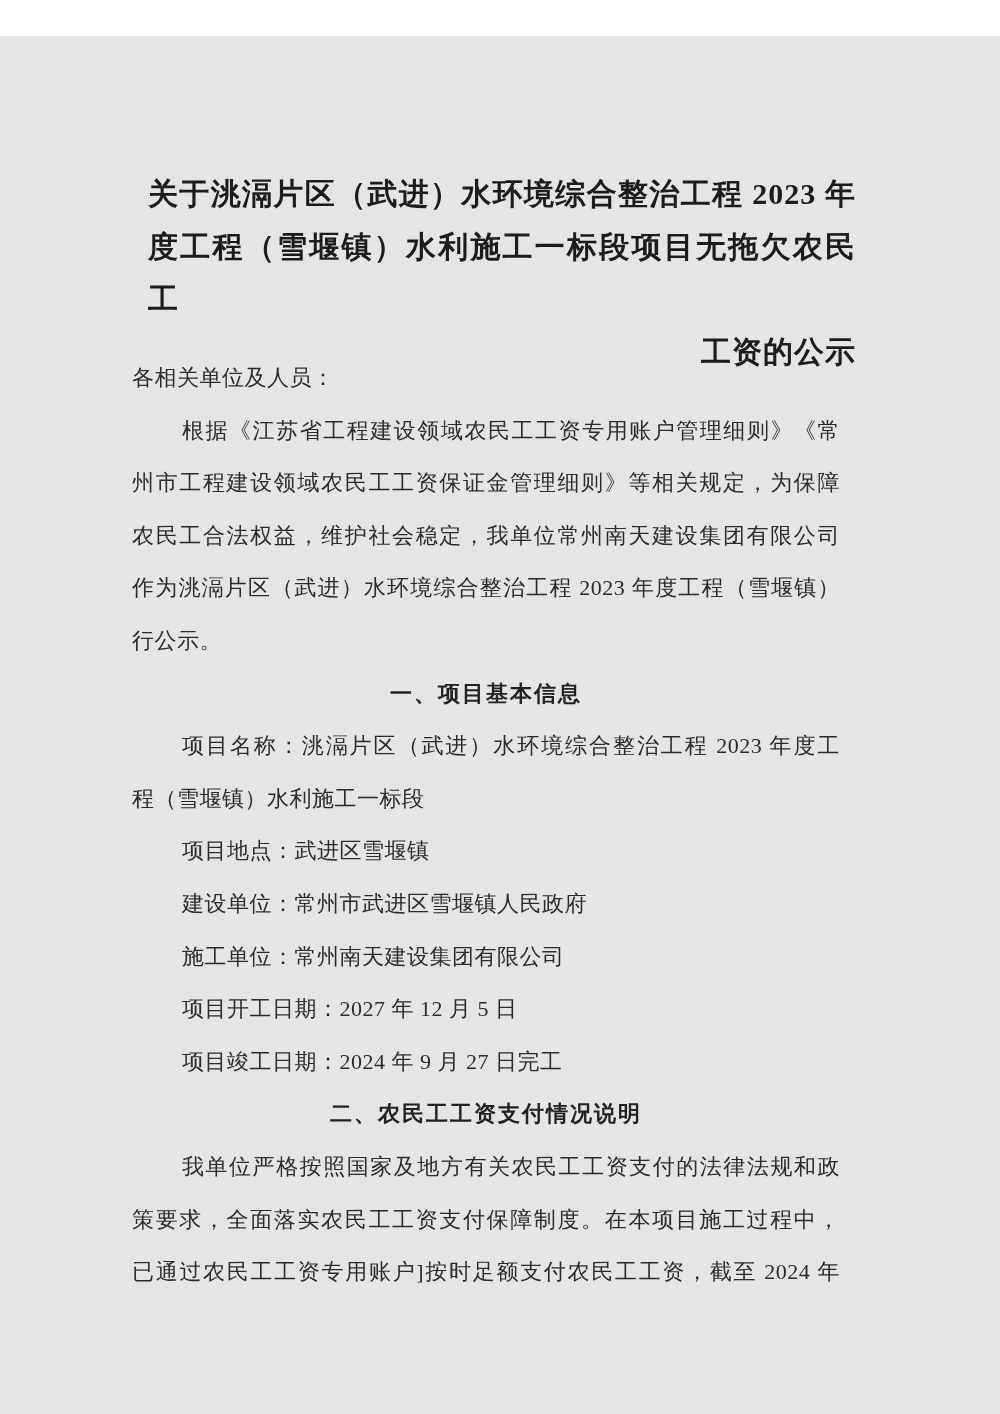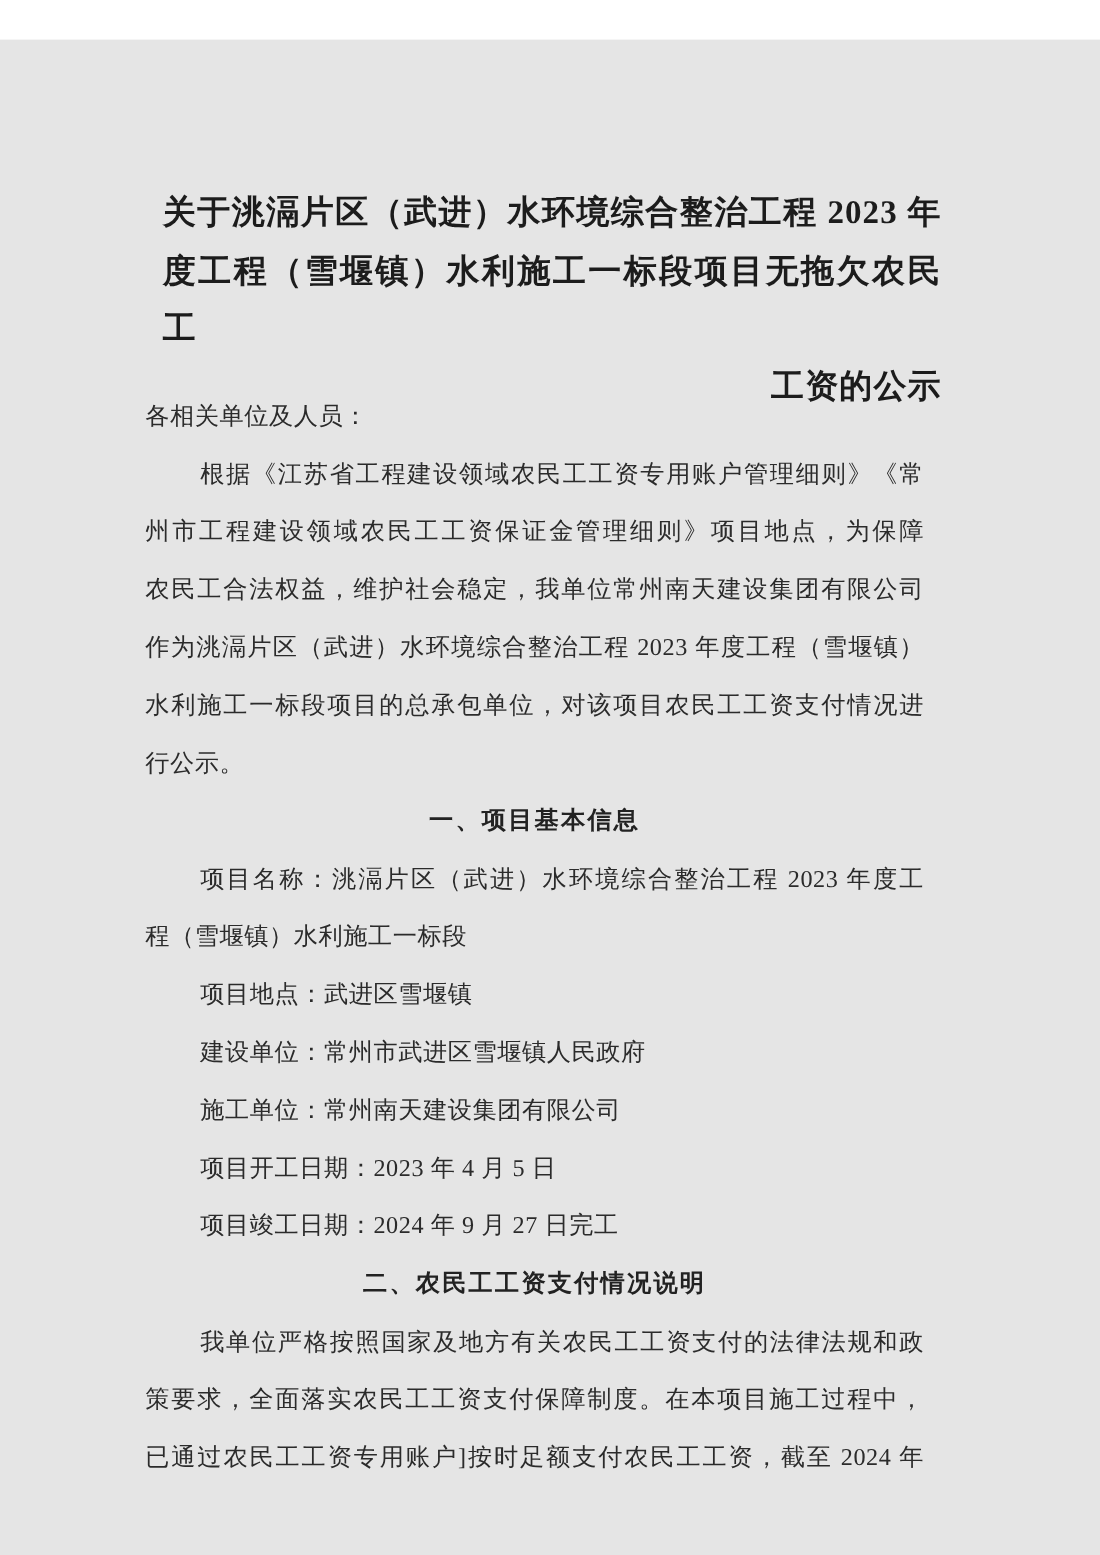--- a/index.html
+++ b/index.html
@@ -77,34 +77,33 @@
     <div class="title-line j">关于洮滆片区（武进）水环境综合整治工程 2023 年</div>
     <div class="title-line j">度工程（雪堰镇）水利施工一标段项目无拖欠农民工</div>
     <div class="title-line c">工资的公示</div>
   </div>
 
   <div class="body-block">
 
     <div class="line">各相关单位及人员：</div>
 
     <div class="line j ind">根据《江苏省工程建设领域农民工工资专用账户管理细则》《常</div>
-    <div class="line j">州市工程建设领域农民工工资保证金管理细则》项目地点，为保障</div>
+    <div class="line j">州市工程建设领域农民工工资保证金管理细则》等相关规定，为保障</div>
     <div class="line j">农民工合法权益，维护社会稳定，我单位常州南天建设集团有限公司</div>
     <div class="line j">作为洮滆片区（武进）水环境综合整治工程 2023 年度工程（雪堰镇）</div>
-    <div class="line j">水利施工一标段项目的总承包单位，对该项目农民工工资支付情况进</div>
     <div class="line">行公示。</div>
 
     <div class="line h">一、项目基本信息</div>
 
     <div class="line j ind">项目名称：洮滆片区（武进）水环境综合整治工程 2023 年度工</div>
     <div class="line">程（雪堰镇）水利施工一标段</div>
     <div class="line ind">项目地点：武进区雪堰镇</div>
     <div class="line ind">建设单位：常州市武进区雪堰镇人民政府</div>
     <div class="line ind">施工单位：常州南天建设集团有限公司</div>
-    <div class="line ind">项目开工日期：2023 年 4 月 5 日</div>
+    <div class="line ind">项目开工日期：2027 年 12 月 5 日</div>
     <div class="line ind">项目竣工日期：2024 年 9 月 27 日完工</div>
 
     <div class="line h">二、农民工工资支付情况说明</div>
 
     <div class="line j ind">我单位严格按照国家及地方有关农民工工资支付的法律法规和政</div>
     <div class="line j">策要求，全面落实农民工工资支付保障制度。在本项目施工过程中，</div>
     <div class="line j">已通过农民工工资专用账户]按时足额支付农民工工资，截至 2024 年</div>
 
   </div>
 

